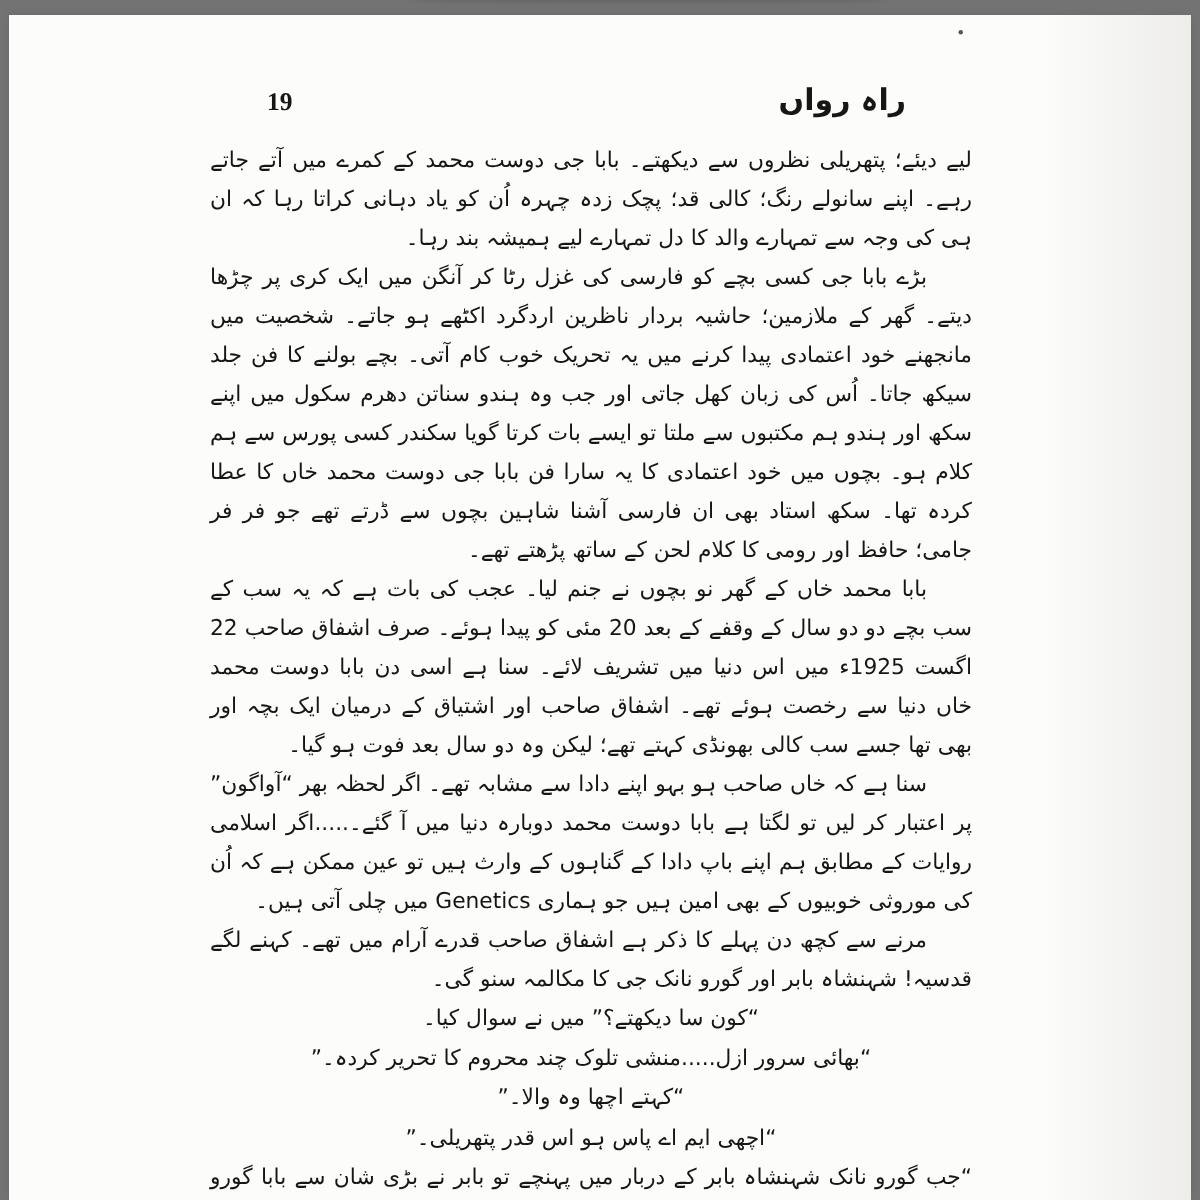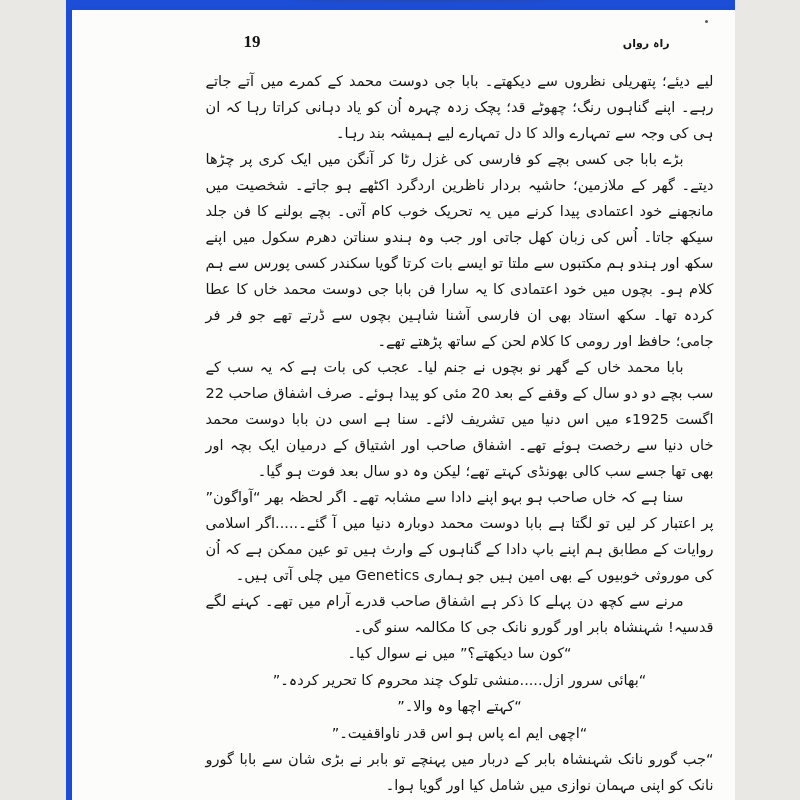--- a/index.html
+++ b/index.html
@@ -3,24 +3,24 @@
 <meta charset="utf-8">
 <style>
   html, body {
     margin: 0;
     padding: 0;
     background: #e9e8e5;
     font-family: "DejaVu Sans", sans-serif;
   }
   .canvas {
     position: relative;
-    width: 669px;
+    width: 800px;
     height: 800px;
     margin: 0 auto;
-    background: #1d4ed8;
+    background: #737373;
     overflow: hidden;
   }
   .page {
     position: absolute;
     left: 6px;
     top: 10px;
     width: 788px;
     height: 790px;
     background: #fcfcfa;
     box-shadow: 0 0 6px rgba(0,0,0,0.08);
@@ -71,22 +71,23 @@
     padding: 0 44px 0 38px;
     margin-bottom: 16px;
   }
   .pnum {
     font-family: "Liberation Serif", serif;
     font-weight: bold;
     font-size: 17px;
     direction: ltr;
   }
   .ptitle {
-    font-size: 11px;
+    font-size: 20px;
     font-weight: bold;
+    margin-top: 22px;
   }
   .para {
     margin: 0;
     font-size: 14.5px;
     line-height: 26px;
     text-align: justify;
   }
   .para.indent {
     text-indent: 30px;
   }
@@ -109,30 +110,30 @@
     <div class="speck"></div>
     <div class="edge-shade"></div>
 
     <div class="content">
 
       <div class="page-header">
         <span class="pnum">19</span>
         <span class="ptitle">راہ رواں</span>
       </div>
 
-      <p class="para">لیے دیئے؛ پتھریلی نظروں سے دیکھتے۔ بابا جی دوست محمد کے کمرے میں آتے جاتے رہے۔ اپنے گناہوں رنگ؛ چھوٹے قد؛ پچک زدہ چہرہ اُن کو یاد دہانی کراتا رہا کہ ان ہی کی وجہ سے تمہارے والد کا دل تمہارے لیے ہمیشہ بند رہا۔</p>
+      <p class="para">لیے دیئے؛ پتھریلی نظروں سے دیکھتے۔ بابا جی دوست محمد کے کمرے میں آتے جاتے رہے۔ اپنے سانولے رنگ؛ کالی قد؛ پچک زدہ چہرہ اُن کو یاد دہانی کراتا رہا کہ ان ہی کی وجہ سے تمہارے والد کا دل تمہارے لیے ہمیشہ بند رہا۔</p>
       <p class="para indent">بڑے بابا جی کسی بچے کو فارسی کی غزل رٹا کر آنگن میں ایک کری پر چڑھا دیتے۔ گھر کے ملازمین؛ حاشیہ بردار ناظرین اردگرد اکٹھے ہو جاتے۔ شخصیت میں مانجھنے خود اعتمادی پیدا کرنے میں یہ تحریک خوب کام آتی۔ بچے بولنے کا فن جلد سیکھ جاتا۔ اُس کی زبان کھل جاتی اور جب وہ ہندو سناتن دھرم سکول میں اپنے سکھ اور ہندو ہم مکتبوں سے ملتا تو ایسے بات کرتا گویا سکندر کسی پورس سے ہم کلام ہو۔ بچوں میں خود اعتمادی کا یہ سارا فن بابا جی دوست محمد خاں کا عطا کردہ تھا۔ سکھ استاد بھی ان فارسی آشنا شاہین بچوں سے ڈرتے تھے جو فر فر جامی؛ حافظ اور رومی کا کلام لحن کے ساتھ پڑھتے تھے۔</p>
       <p class="para indent">بابا محمد خاں کے گھر نو بچوں نے جنم لیا۔ عجب کی بات ہے کہ یہ سب کے سب بچے دو دو سال کے وقفے کے بعد 20 مئی کو پیدا ہوئے۔ صرف اشفاق صاحب 22 اگست 1925ء میں اس دنیا میں تشریف لائے۔ سنا ہے اسی دن بابا دوست محمد خاں دنیا سے رخصت ہوئے تھے۔ اشفاق صاحب اور اشتیاق کے درمیان ایک بچہ اور بھی تھا جسے سب کالی بھونڈی کہتے تھے؛ لیکن وہ دو سال بعد فوت ہو گیا۔</p>
       <p class="para indent">سنا ہے کہ خاں صاحب ہو بہو اپنے دادا سے مشابہ تھے۔ اگر لحظہ بھر “آواگون” پر اعتبار کر لیں تو لگتا ہے بابا دوست محمد دوبارہ دنیا میں آ گئے۔.....اگر اسلامی روایات کے مطابق ہم اپنے باپ دادا کے گناہوں کے وارث ہیں تو عین ممکن ہے کہ اُن کی موروثی خوبیوں کے بھی امین ہیں جو ہماری Genetics میں چلی آتی ہیں۔</p>
       <p class="para indent">مرنے سے کچھ دن پہلے کا ذکر ہے اشفاق صاحب قدرے آرام میں تھے۔ کہنے لگے قدسیہ! شہنشاہ بابر اور گورو نانک جی کا مکالمہ سنو گی۔</p>
 
       <div class="dialogue">
         <span class="dialogue-line">“کون سا دیکھتے؟” میں نے سوال کیا۔</span>
         <span class="dialogue-line">“بھائی سرور ازل.....منشی تلوک چند محروم کا تحریر کردہ۔”</span>
         <span class="dialogue-line">“کہتے اچھا وہ والا۔”</span>
-        <span class="dialogue-line">“اچھی ایم اے پاس ہو اس قدر ناواقفیت۔”</span>
+        <span class="dialogue-line">“اچھی ایم اے پاس ہو اس قدر پتھریلی۔”</span>
       </div>
 
       <p class="para">“جب گورو نانک شہنشاہ بابر کے دربار میں پہنچے تو بابر نے بڑی شان سے بابا گورو نانک کو اپنی مہمان نوازی میں شامل کیا اور گویا ہوا۔</p>
 
     </div>
   </div>
 </div>
 
 </body></html>

